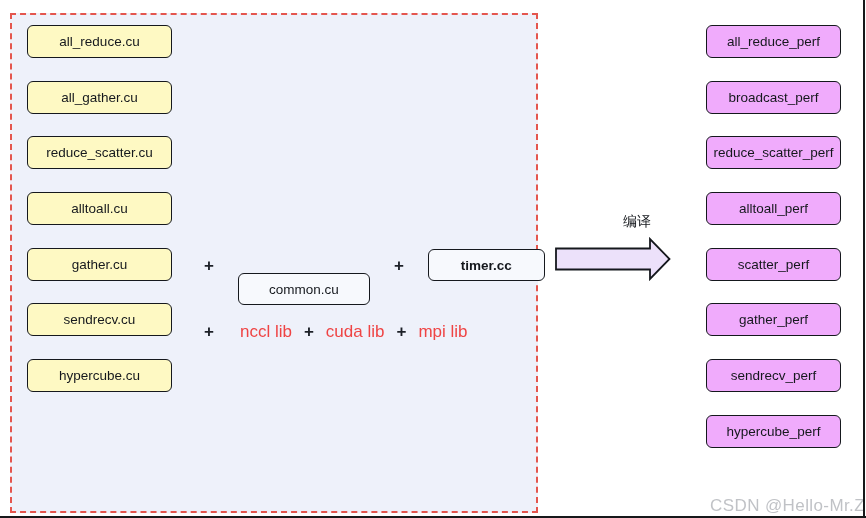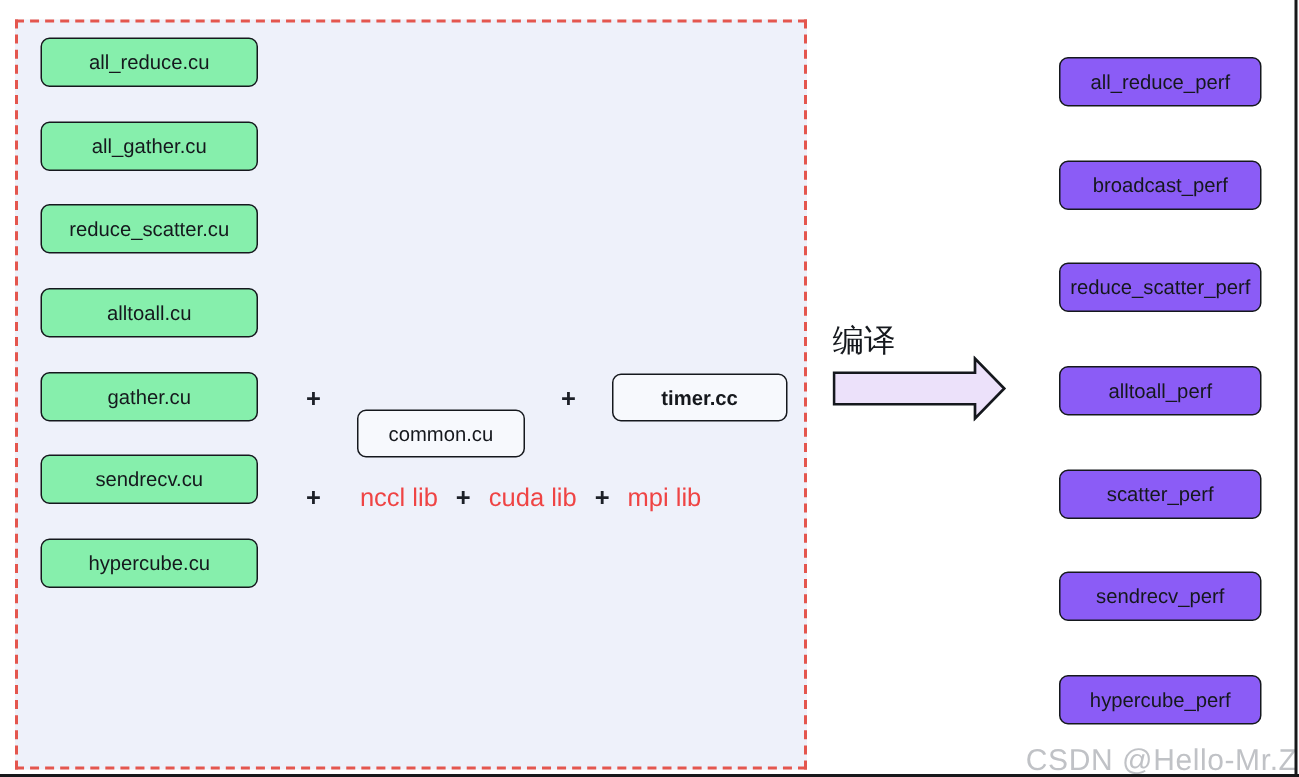--- a/index.html
+++ b/index.html
@@ -34,32 +34,32 @@
     box-sizing: border-box;
     border: 1.6px solid #15181d;
     border-radius: 6px;
     display: flex;
     align-items: center;
     justify-content: center;
     font-size: 13.5px;
     color: #15181d;
     white-space: nowrap;
   }
-  .src { width: 145px; height: 33px; background: #86efac; }
-  .out { width: 135px; height: 33px; background: #8b5cf6; margin-top: 13px; }
+  .src { width: 145px; height: 33px; background: #fef9c3; }
+  .out { width: 135px; height: 33px; background: #f0abfc; }
   .mid { background: #f7f9fd; }
   .mid-row1 {
     position: absolute;
     left: 204px; top: 249px;
     height: 32px;
     display: flex;
     align-items: center;
     gap: 24px;
   }
-  .mid-row1 .mid-a { width: 112px; height: 32px; margin-top: 48px; }
+  .mid-row1 .mid-a { width: 132px; height: 32px; margin-top: 48px; }
   .mid-row1 .mid-b { width: 117px; height: 32px; font-weight: bold; }
   .mid-row2 {
     position: absolute;
     left: 204px; top: 318px;
     height: 27px;
     display: flex;
     align-items: center;
     gap: 12px;
   }
   .plus {
@@ -71,31 +71,31 @@
   .plus-first { margin-right: 14px; }
   .lib {
     font-size: 17px;
     color: #ef4444;
     white-space: nowrap;
   }
   .compile-label {
     position: absolute;
     left: 555px; top: 213px;
     width: 96px;
-    text-align: left;
-    font-size: 21px;
+    text-align: right;
+    font-size: 14px;
     color: #15181d;
   }
   .arrow-svg {
     position: absolute;
     left: 555px; top: 237px;
   }
   .watermark {
     position: absolute;
-    font-size: 20px;
+    font-size: 17px;
     color: rgba(185,187,192,0.9);
     letter-spacing: 0.4px;
     white-space: nowrap;
   }
   .wm1 { top: 496px; right: 1px; }
   .wm2 { top: 514px; right: 9px; }
   .edge-bottom {
     position: absolute;
     left: 0; right: 0; bottom: 0;
     height: 2.5px;
@@ -190,20 +190,23 @@
       </div>
 
       <div class="filebox out">
         <span>alltoall_perf</span>
       </div>
 
       <div class="filebox out">
         <span>scatter_perf</span>
       </div>
 
+      <div class="filebox out">
+        <span>gather_perf</span>
+      </div>
 
       <div class="filebox out">
         <span>sendrecv_perf</span>
       </div>
 
       <div class="filebox out">
         <span>hypercube_perf</span>
       </div>
     </div>
 

